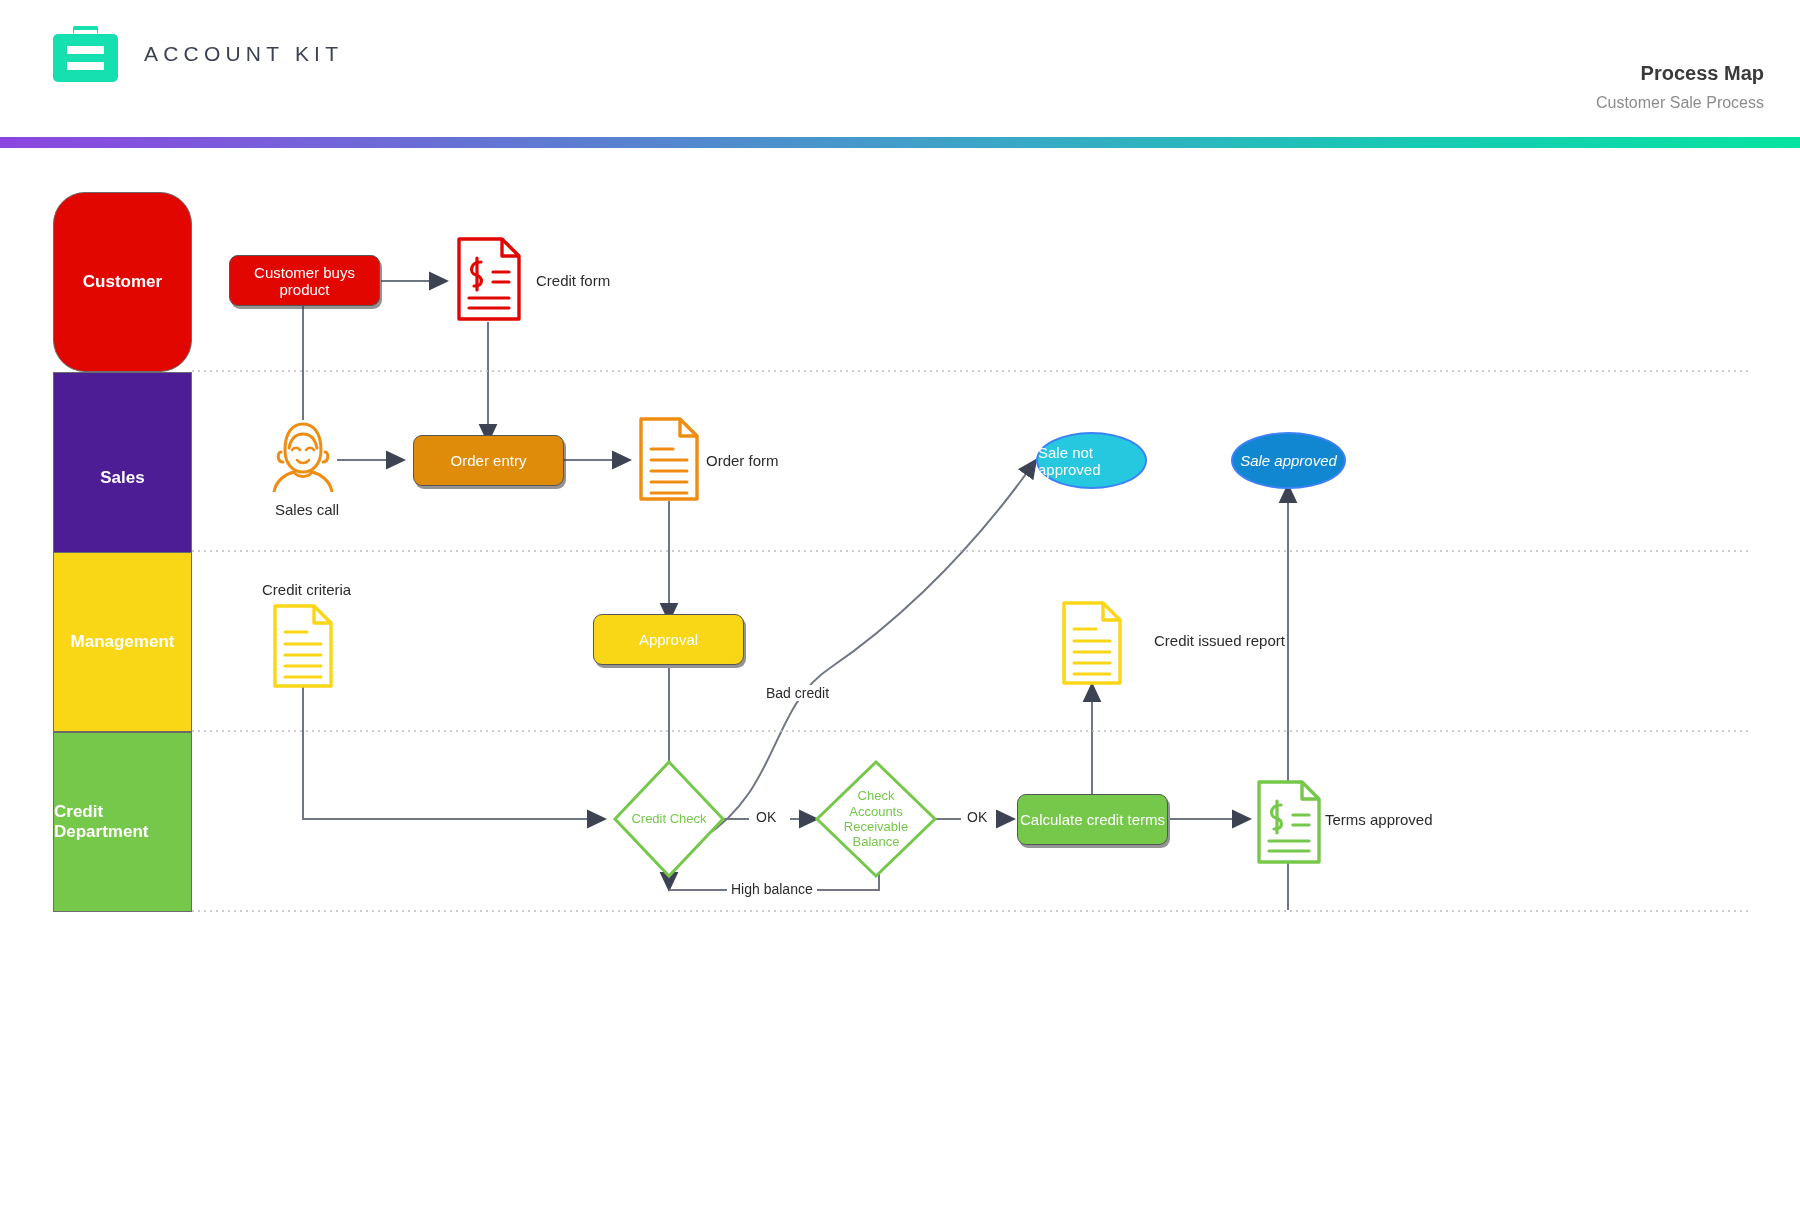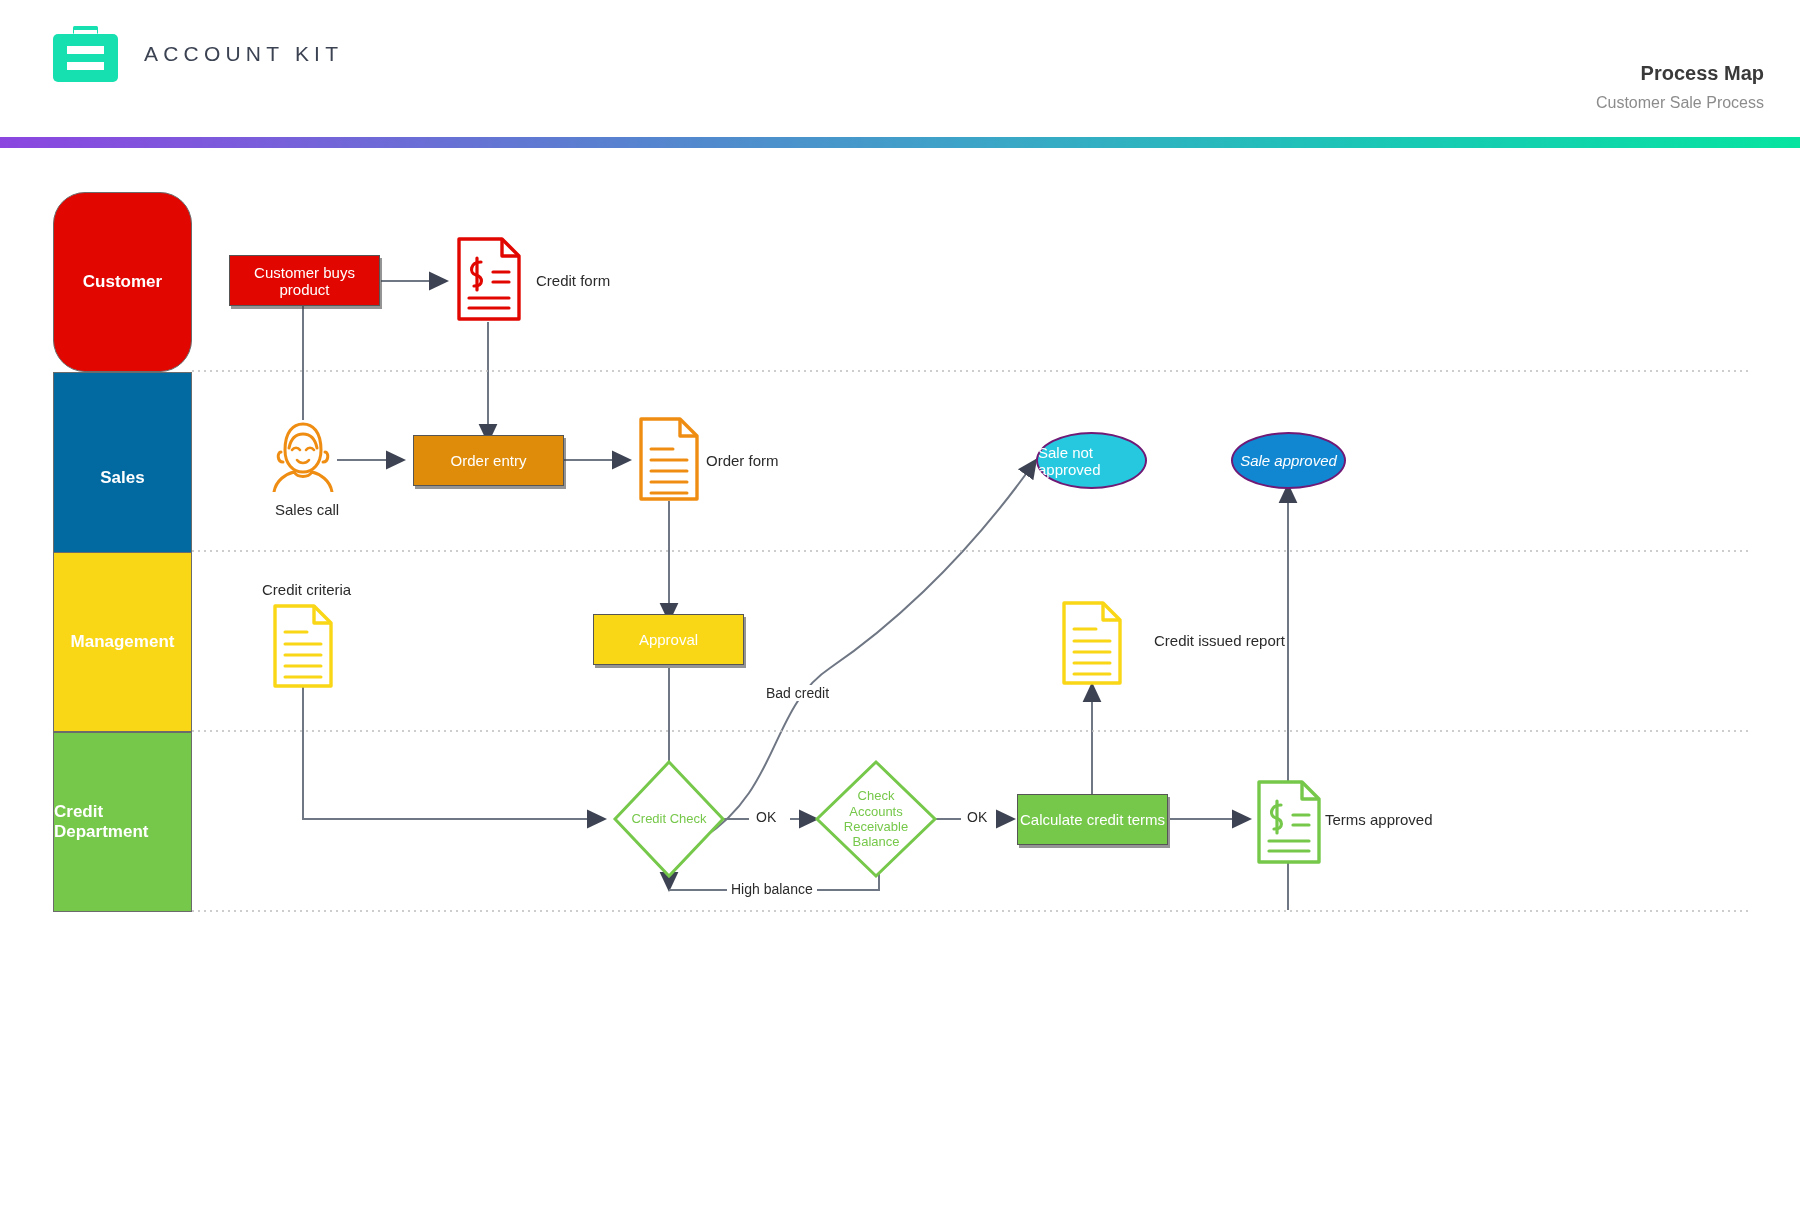--- a/index.html
+++ b/index.html
@@ -21,24 +21,24 @@
 
   
   #canvas{position:absolute;left:0;top:148px;width:1800px;height:1059px;}
   #flow-svg{position:absolute;left:0;top:0;}
 
   .lane-label{position:absolute;display:flex;align-items:center;justify-content:center;
     color:#ffffff;font-size:17px;font-weight:bold;border:1px solid #6b6b6b;box-sizing:border-box;}
 
   .node{position:absolute;display:flex;align-items:center;justify-content:center;
     text-align:center;color:#fff;font-size:15px;box-sizing:border-box;}
-  .proc{border-radius:0;border:1px solid #555;box-shadow:2px 3px 0 rgba(60,60,60,.55);}
+  .proc{border-radius:9px;border:1px solid #555;box-shadow:2px 3px 0 rgba(60,60,60,.55);}
   .decision-label{position:absolute;display:flex;align-items:center;justify-content:center;
     text-align:center;font-size:13px;line-height:1.18;}
-  .ellipse{border-radius:50%;border:2px solid #701a75;display:flex;align-items:center;
+  .ellipse{border-radius:50%;border:2px solid #3b82f6;display:flex;align-items:center;
     justify-content:center;color:#fff;font-size:15px;position:absolute;box-sizing:border-box;}
   .doc-caption{position:absolute;font-size:15px;color:#2b2b2b;white-space:nowrap;}
   .edge-label{position:absolute;font-size:14px;color:#2b2b2b;white-space:nowrap;background:#fff;padding:0 4px;}
   .icon-holder{position:absolute;}
 </style>
 </head>
 <body>
 
 <div id="header">
 
@@ -119,21 +119,21 @@
 
     <g fill="#ffffff" stroke="#76c84a" stroke-width="3">
       <polygon points="669,614 723,671 669,728 615,671"></polygon>
       <polygon points="876,614 935,671 876,728 817,671"></polygon>
     </g>
   </svg>
 
   <div class="lane-label" style="left:53px;top:44px;width:139px;height:180px;background:#e10600;border-radius:32px;">
     <span>Customer</span>
   </div>
-  <div class="lane-label" style="left:53px;top:224px;width:139px;height:212px;background:#0369a1;">
+  <div class="lane-label" style="left:53px;top:224px;width:139px;height:212px;background:#4c1d95;">
     <span>Sales</span>
   </div>
   <div class="lane-label" style="left:53px;top:404px;width:139px;height:180px;background:#f9d616;">
     <span>Management</span>
   </div>
   <div class="lane-label" style="left:53px;top:584px;width:139px;height:180px;background:#76c84a;">
     <span>Credit Department</span>
   </div>
 
   <div class="node proc" style="left:229px;top:107px;width:151px;height:51px;background:#e10600;">

